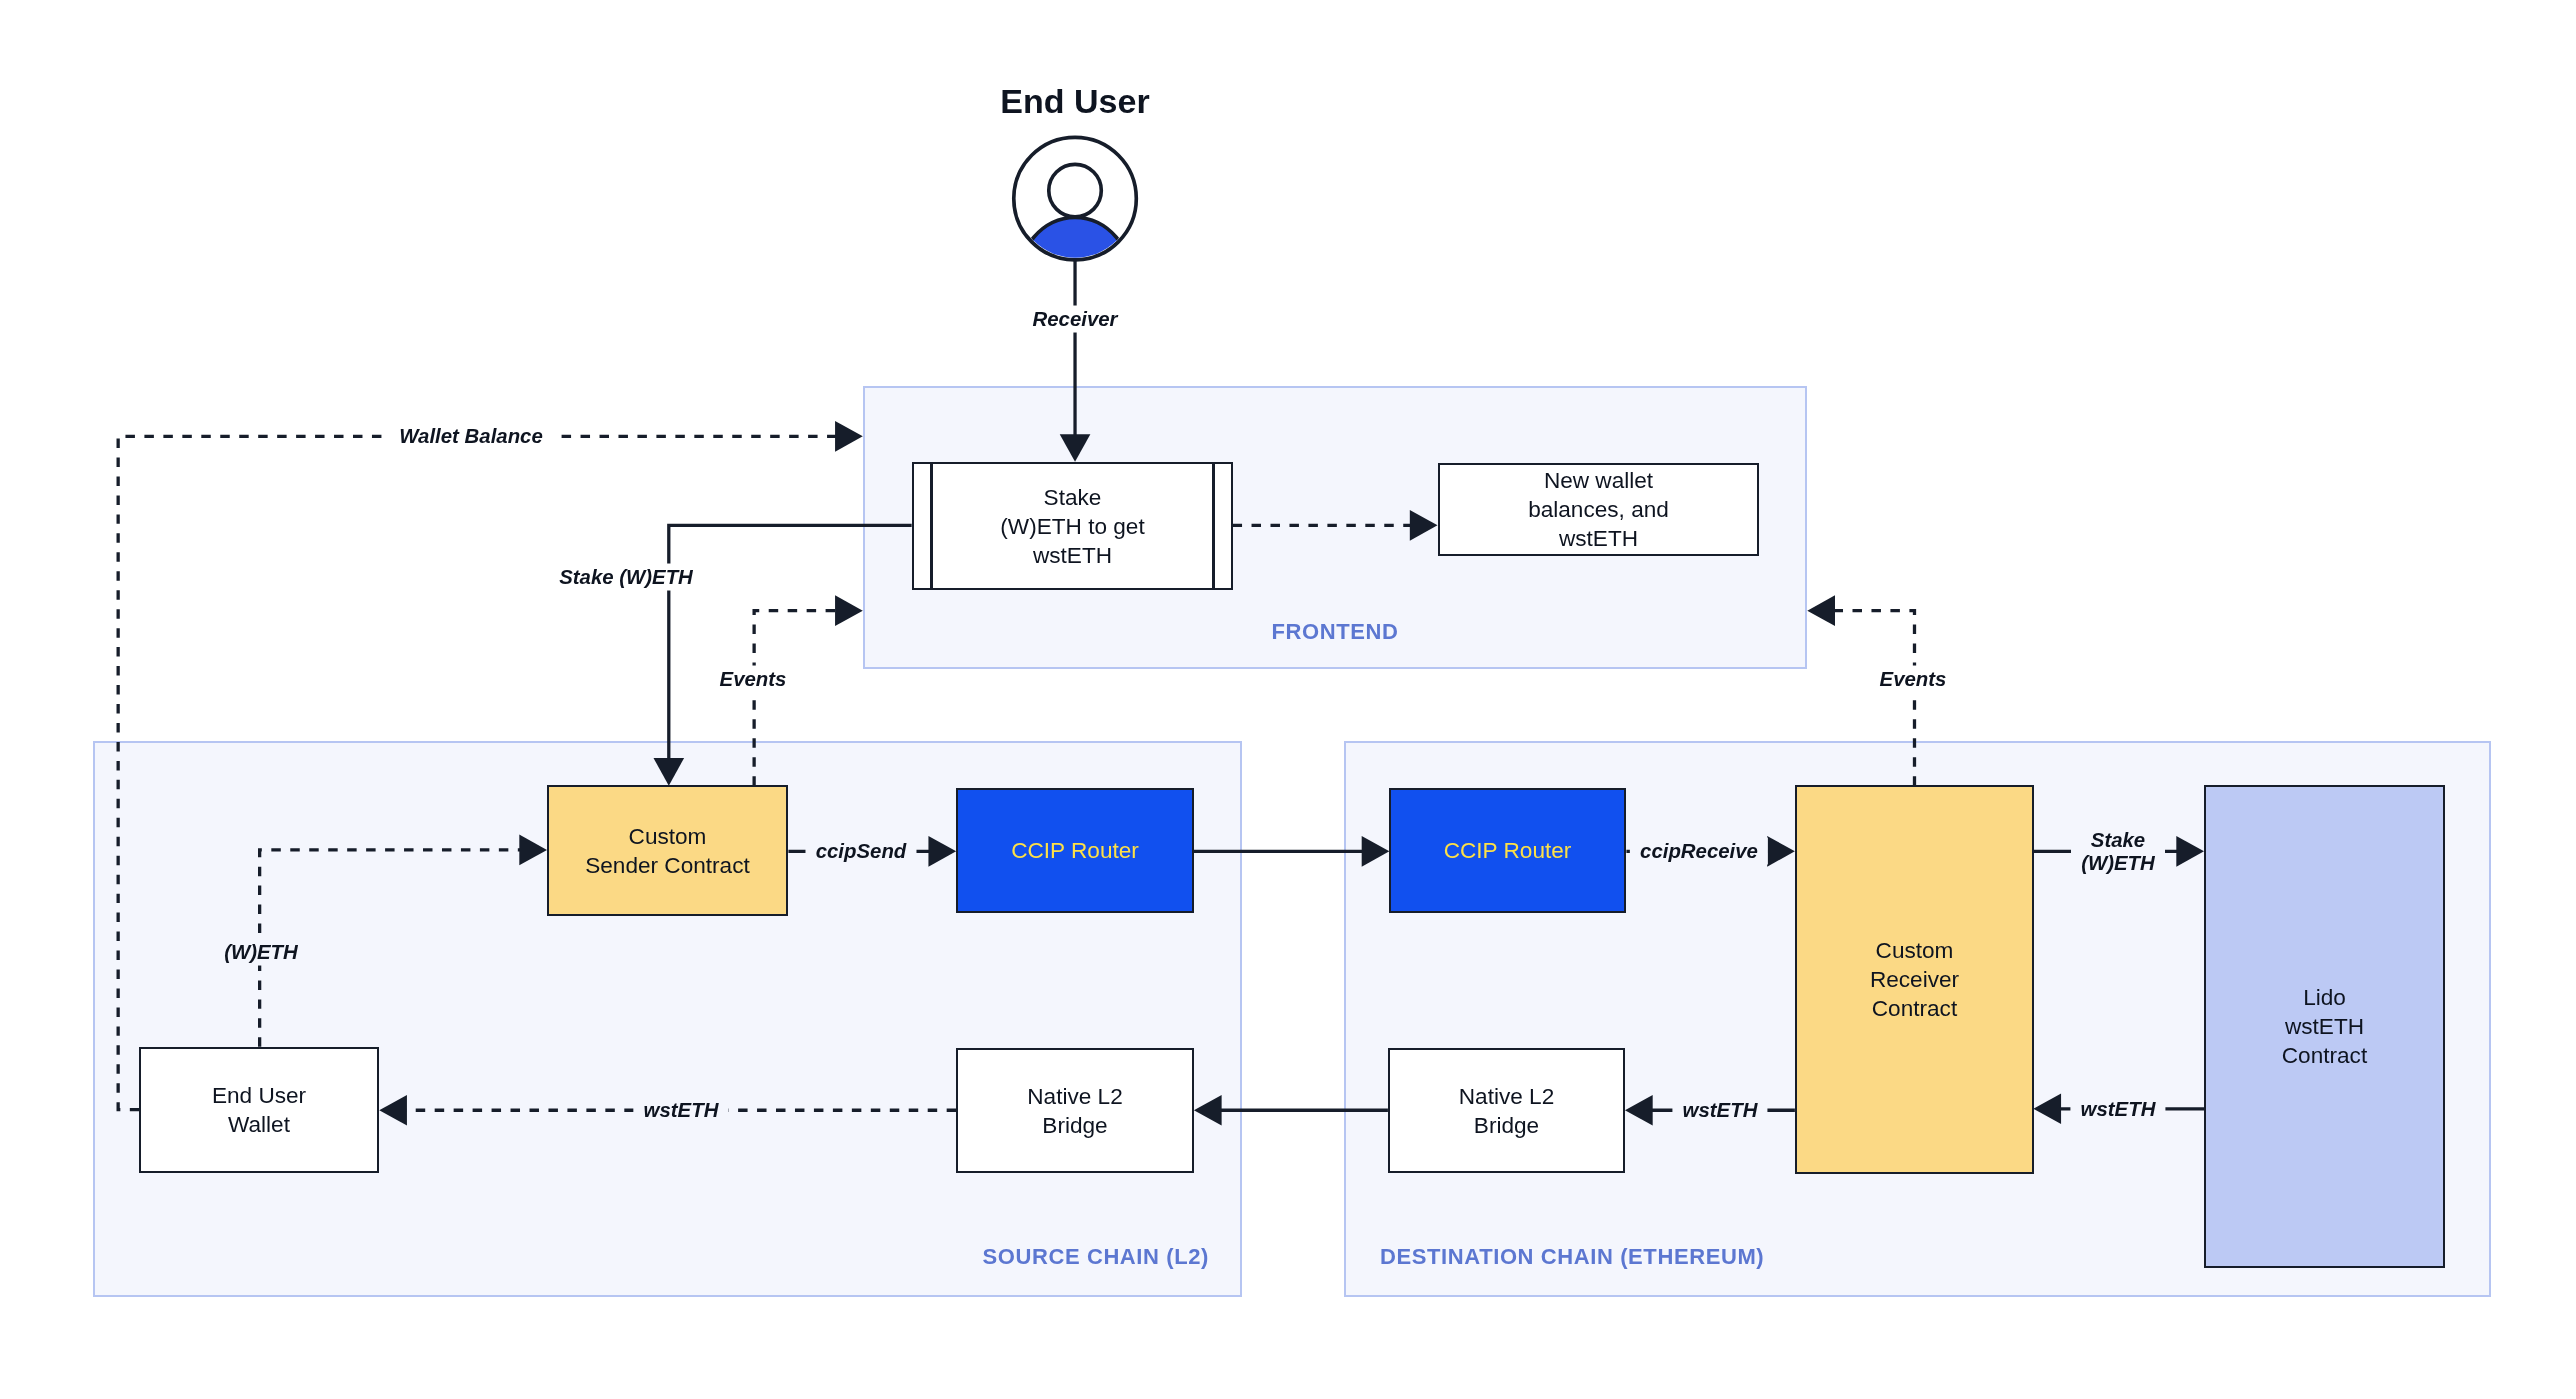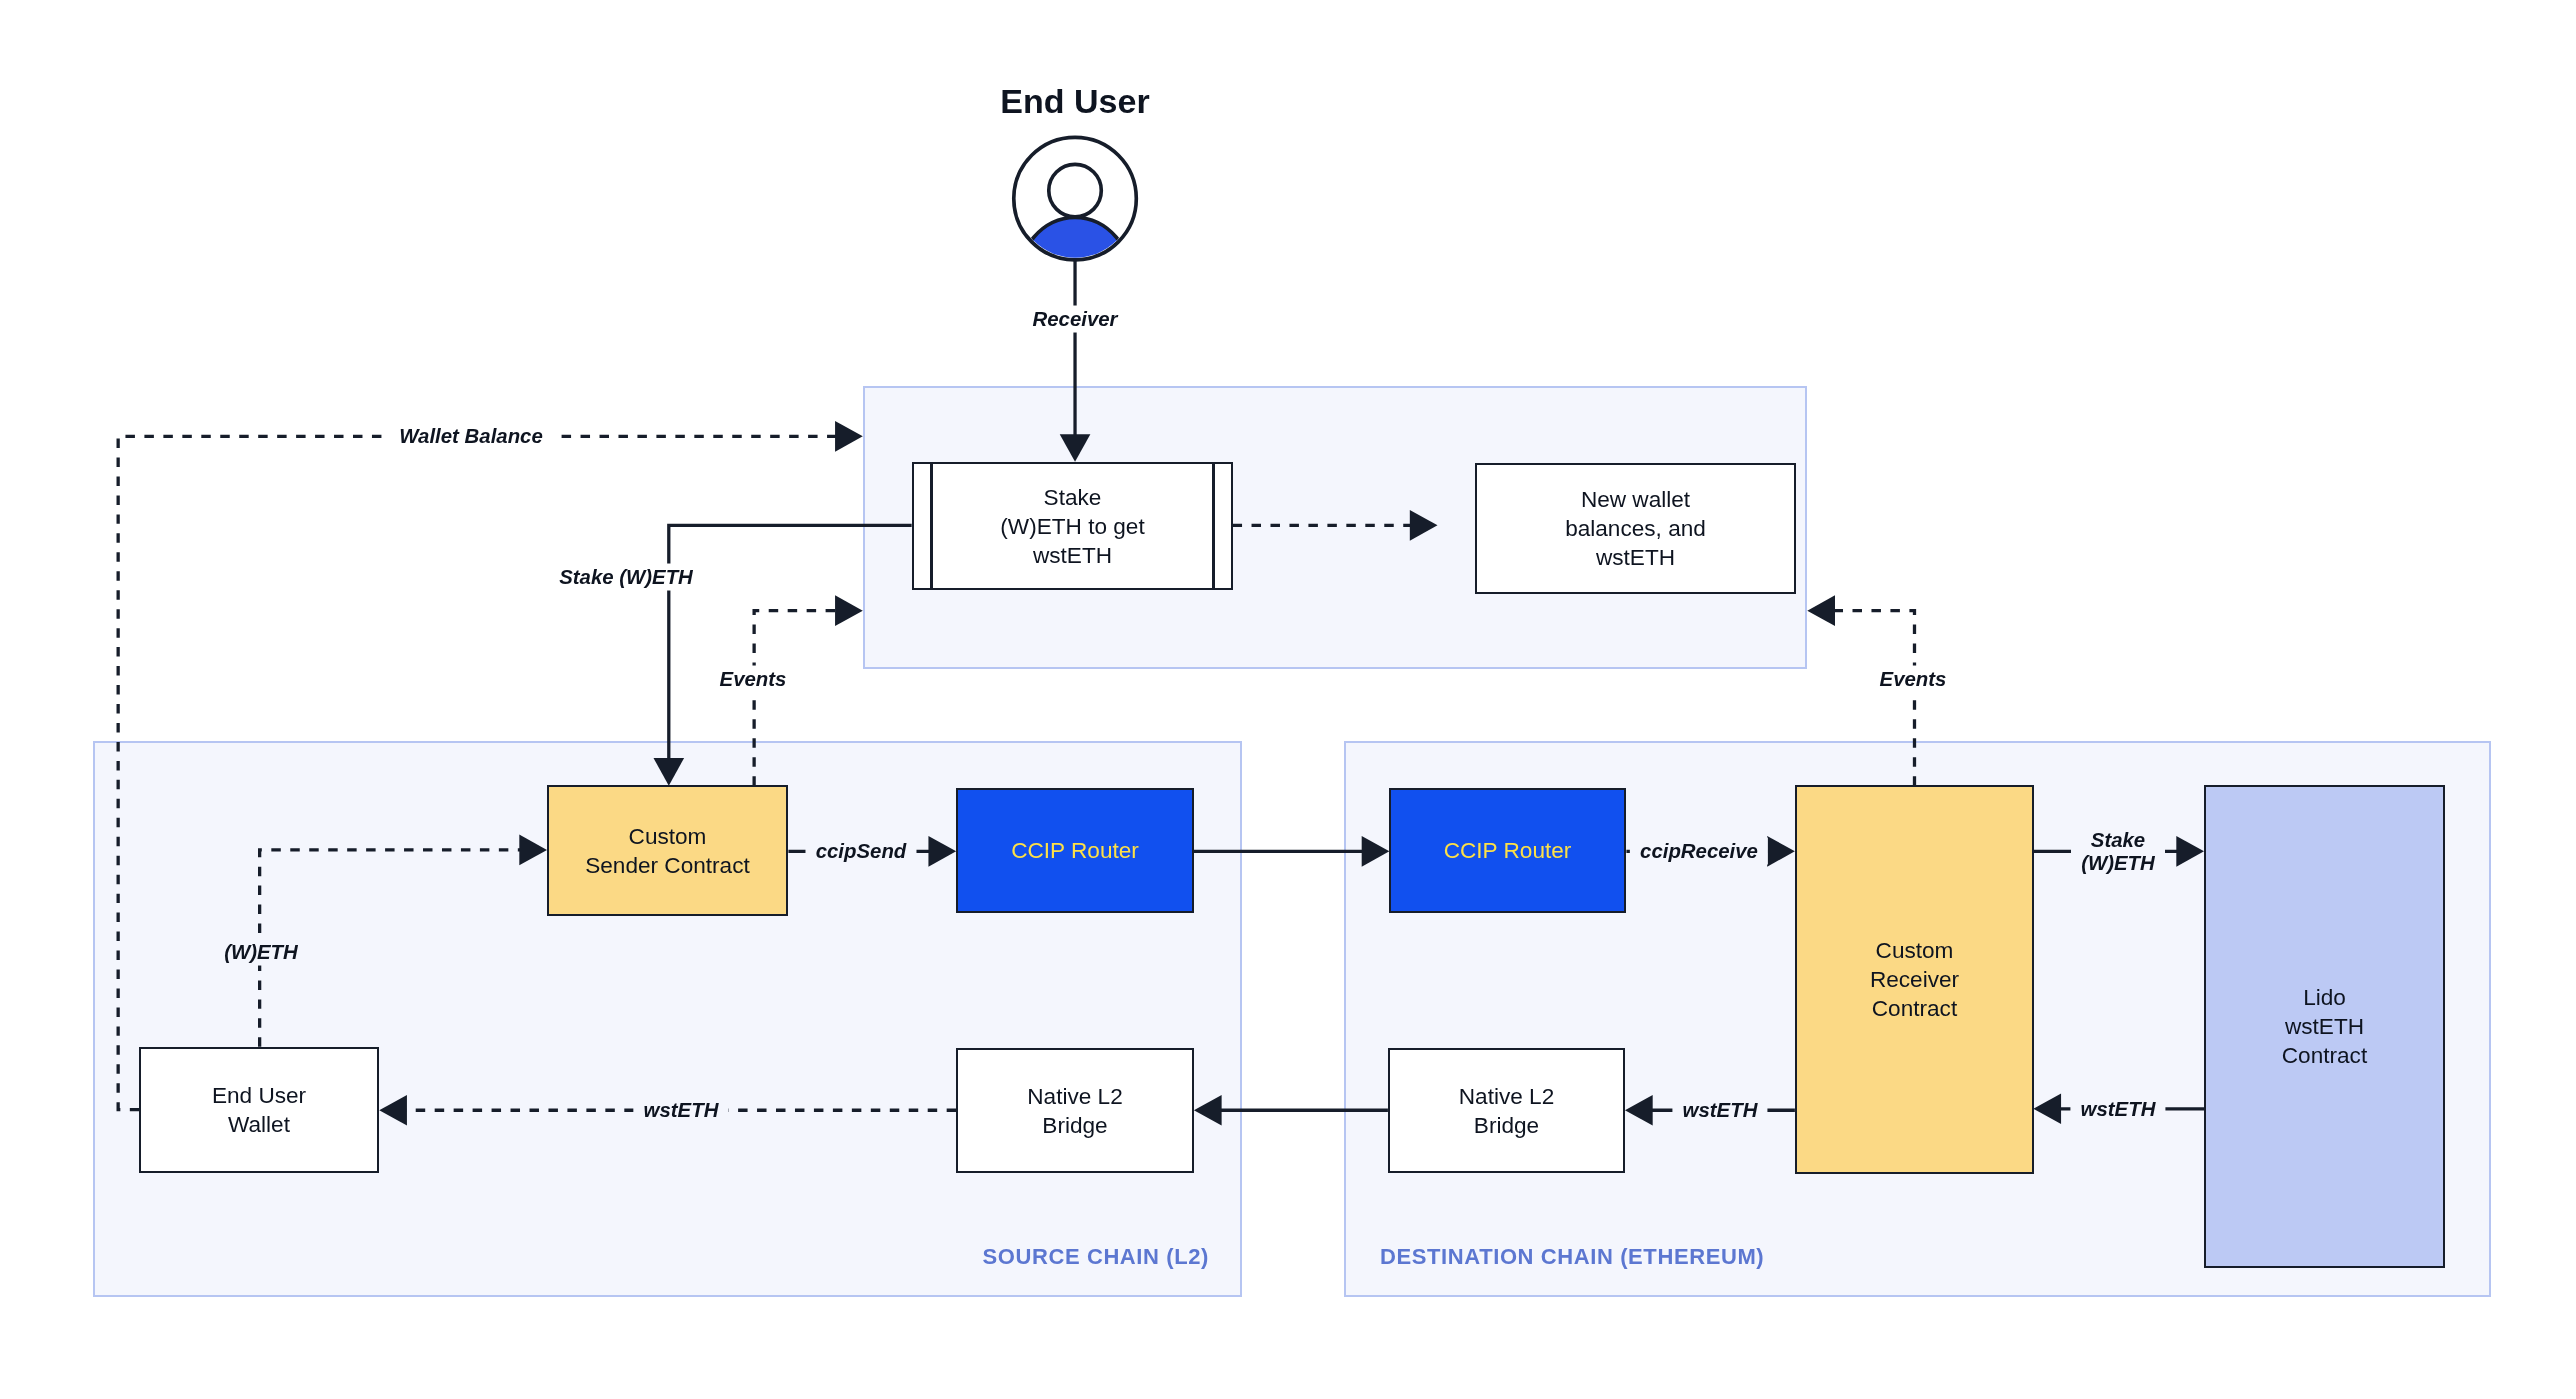--- a/index.html
+++ b/index.html
@@ -126,21 +126,21 @@
   </svg>
 
   <div class="page-title" style="left:1075px;top:82px;">End User</div>
 
   <div class="box subroutine" style="left:912px;top:462px;width:321px;height:128px;">
     <span>Stake</span>
     <span>(W)ETH to get</span>
     <span>wstETH</span>
   </div>
 
-  <div class="box" style="left:1438px;top:463px;width:321px;height:131px;margin-left:37px;">
+  <div class="box" style="left:1438px;top:463px;width:321px;height:93px;">
     <span>New wallet</span>
     <span>balances, and</span>
     <span>wstETH</span>
   </div>
 
   <div class="box yellow" style="left:547px;top:785px;width:241px;height:131px;">
     <span>Custom</span>
     <span>Sender Contract</span>
   </div>
 
@@ -172,20 +172,21 @@
   <div class="box" style="left:956px;top:1048px;width:238px;height:125px;">
     <span>Native L2</span>
     <span>Bridge</span>
   </div>
 
   <div class="box" style="left:139px;top:1047px;width:240px;height:126px;">
     <span>End User</span>
     <span>Wallet</span>
   </div>
 
+  <div class="region-label" style="left:863px;width:944px;top:619px;text-align:center;">FRONTEND</div>
   <div class="region-label" style="right:1367px;top:1244px;">SOURCE CHAIN (L2)</div>
   <div class="region-label" style="left:1380px;top:1244px;">DESTINATION CHAIN (ETHEREUM)</div>
 
   <div class="flabel bg-white" style="left:1075px;top:319px;">Receiver</div>
   <div class="flabel bg-white" style="left:471px;top:436px;">Wallet Balance</div>
   <div class="flabel bg-white" style="left:626px;top:577px;">Stake (W)ETH</div>
   <div class="flabel bg-white" style="left:753px;top:679px;">Events</div>
   <div class="flabel bg-white" style="left:1913px;top:679px;">Events</div>
   <div class="flabel bg-region" style="left:861px;top:851px;">ccipSend</div>
   <div class="flabel bg-region" style="left:1699px;top:851px;">ccipReceive</div>

